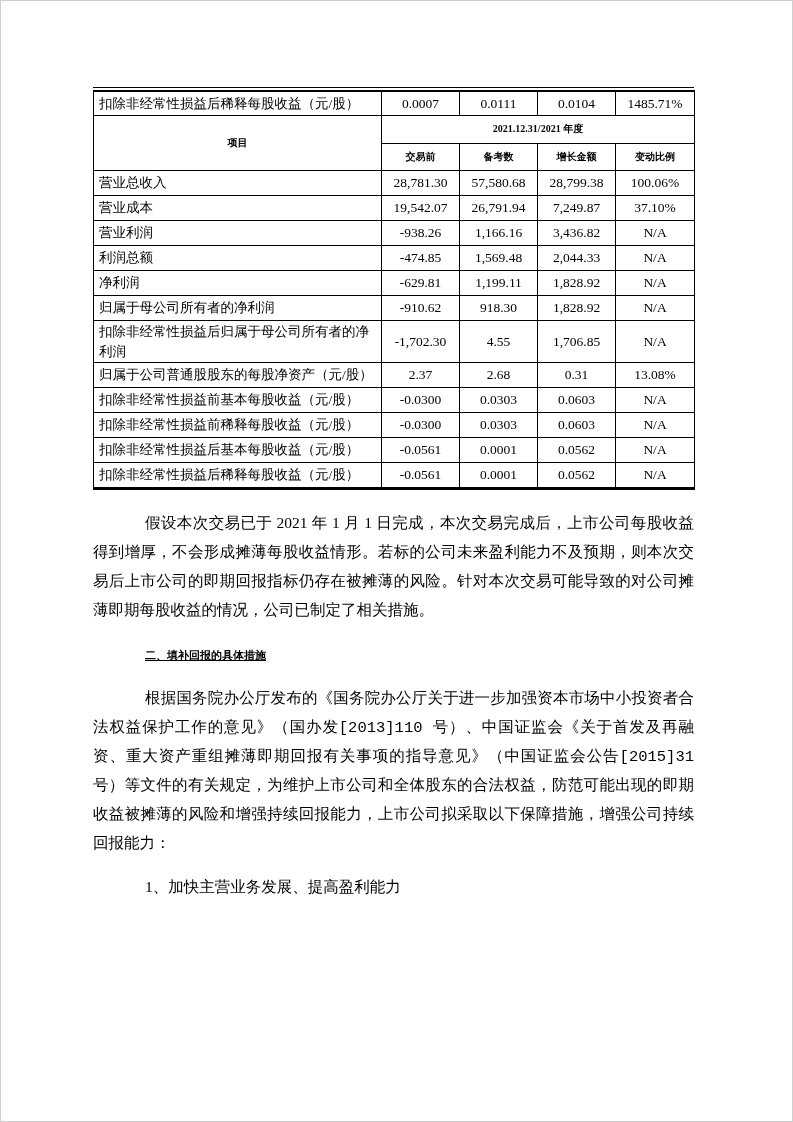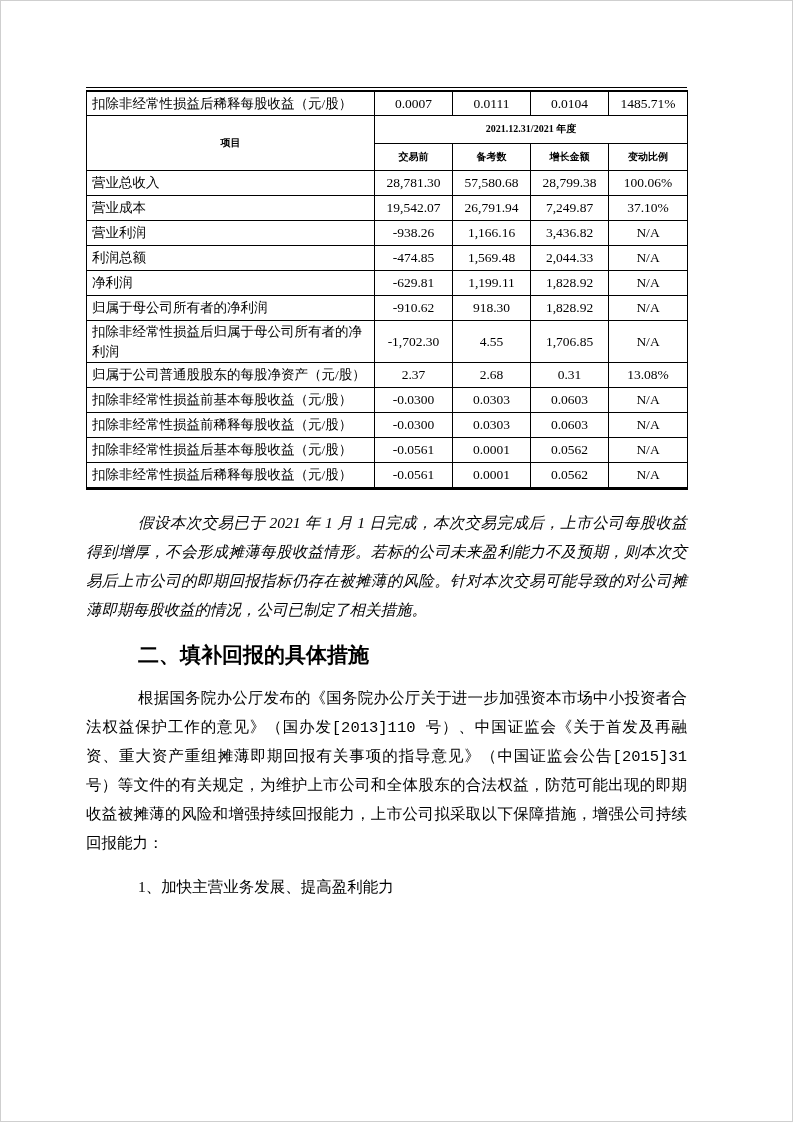--- a/index.html
+++ b/index.html
@@ -8,21 +8,21 @@
     width:793px;height:1122px;
     background:#ffffff;
     box-sizing:border-box;
     border:1px solid #cfcfcf;
     font-family:"Liberation Serif","DejaVu Serif",serif;
     color:#000;
     overflow:hidden;
   }
   .content{
     position:absolute;
-    left:85px;top:86px;
+    left:92px;top:86px;
     width:601px;
   }
   
   .topline{height:1px;background:#000;margin-bottom:2px;}
   table.fin{
     width:601px;
     border-collapse:collapse;
     table-layout:fixed;
     font-size:13.5px;
     border-top:2px solid #000;
@@ -47,27 +47,28 @@
   tr.continued td{height:21px;}
   tr.hdr-period th{height:25px;}
   tr.hdr-cols th{height:24px;}
   
   .bodytext{
     font-size:15.5px;
     line-height:29px;
     text-align:justify;
   }
   .bodytext p{margin:0;text-indent:52px;}
-  .p1{margin-top:18px !important;font-style:italic;}
+  .p1{margin-top:18px !important;}
   .h2{
     margin-top:17px !important;
     font-weight:bold;
-    font-size:21px;
+    font-size:11px;
     line-height:29px;
     text-indent:52px;
+    text-decoration:underline;
   }
   .p2{margin-top:15px !important;font-family:Liberation Mono, monospace;}
   .sub1{margin-top:13px !important;}
   .p3{margin-top:17px !important;}
 </style>
 </head>
 <body>
 
 <div class="page">
   <div class="content">

